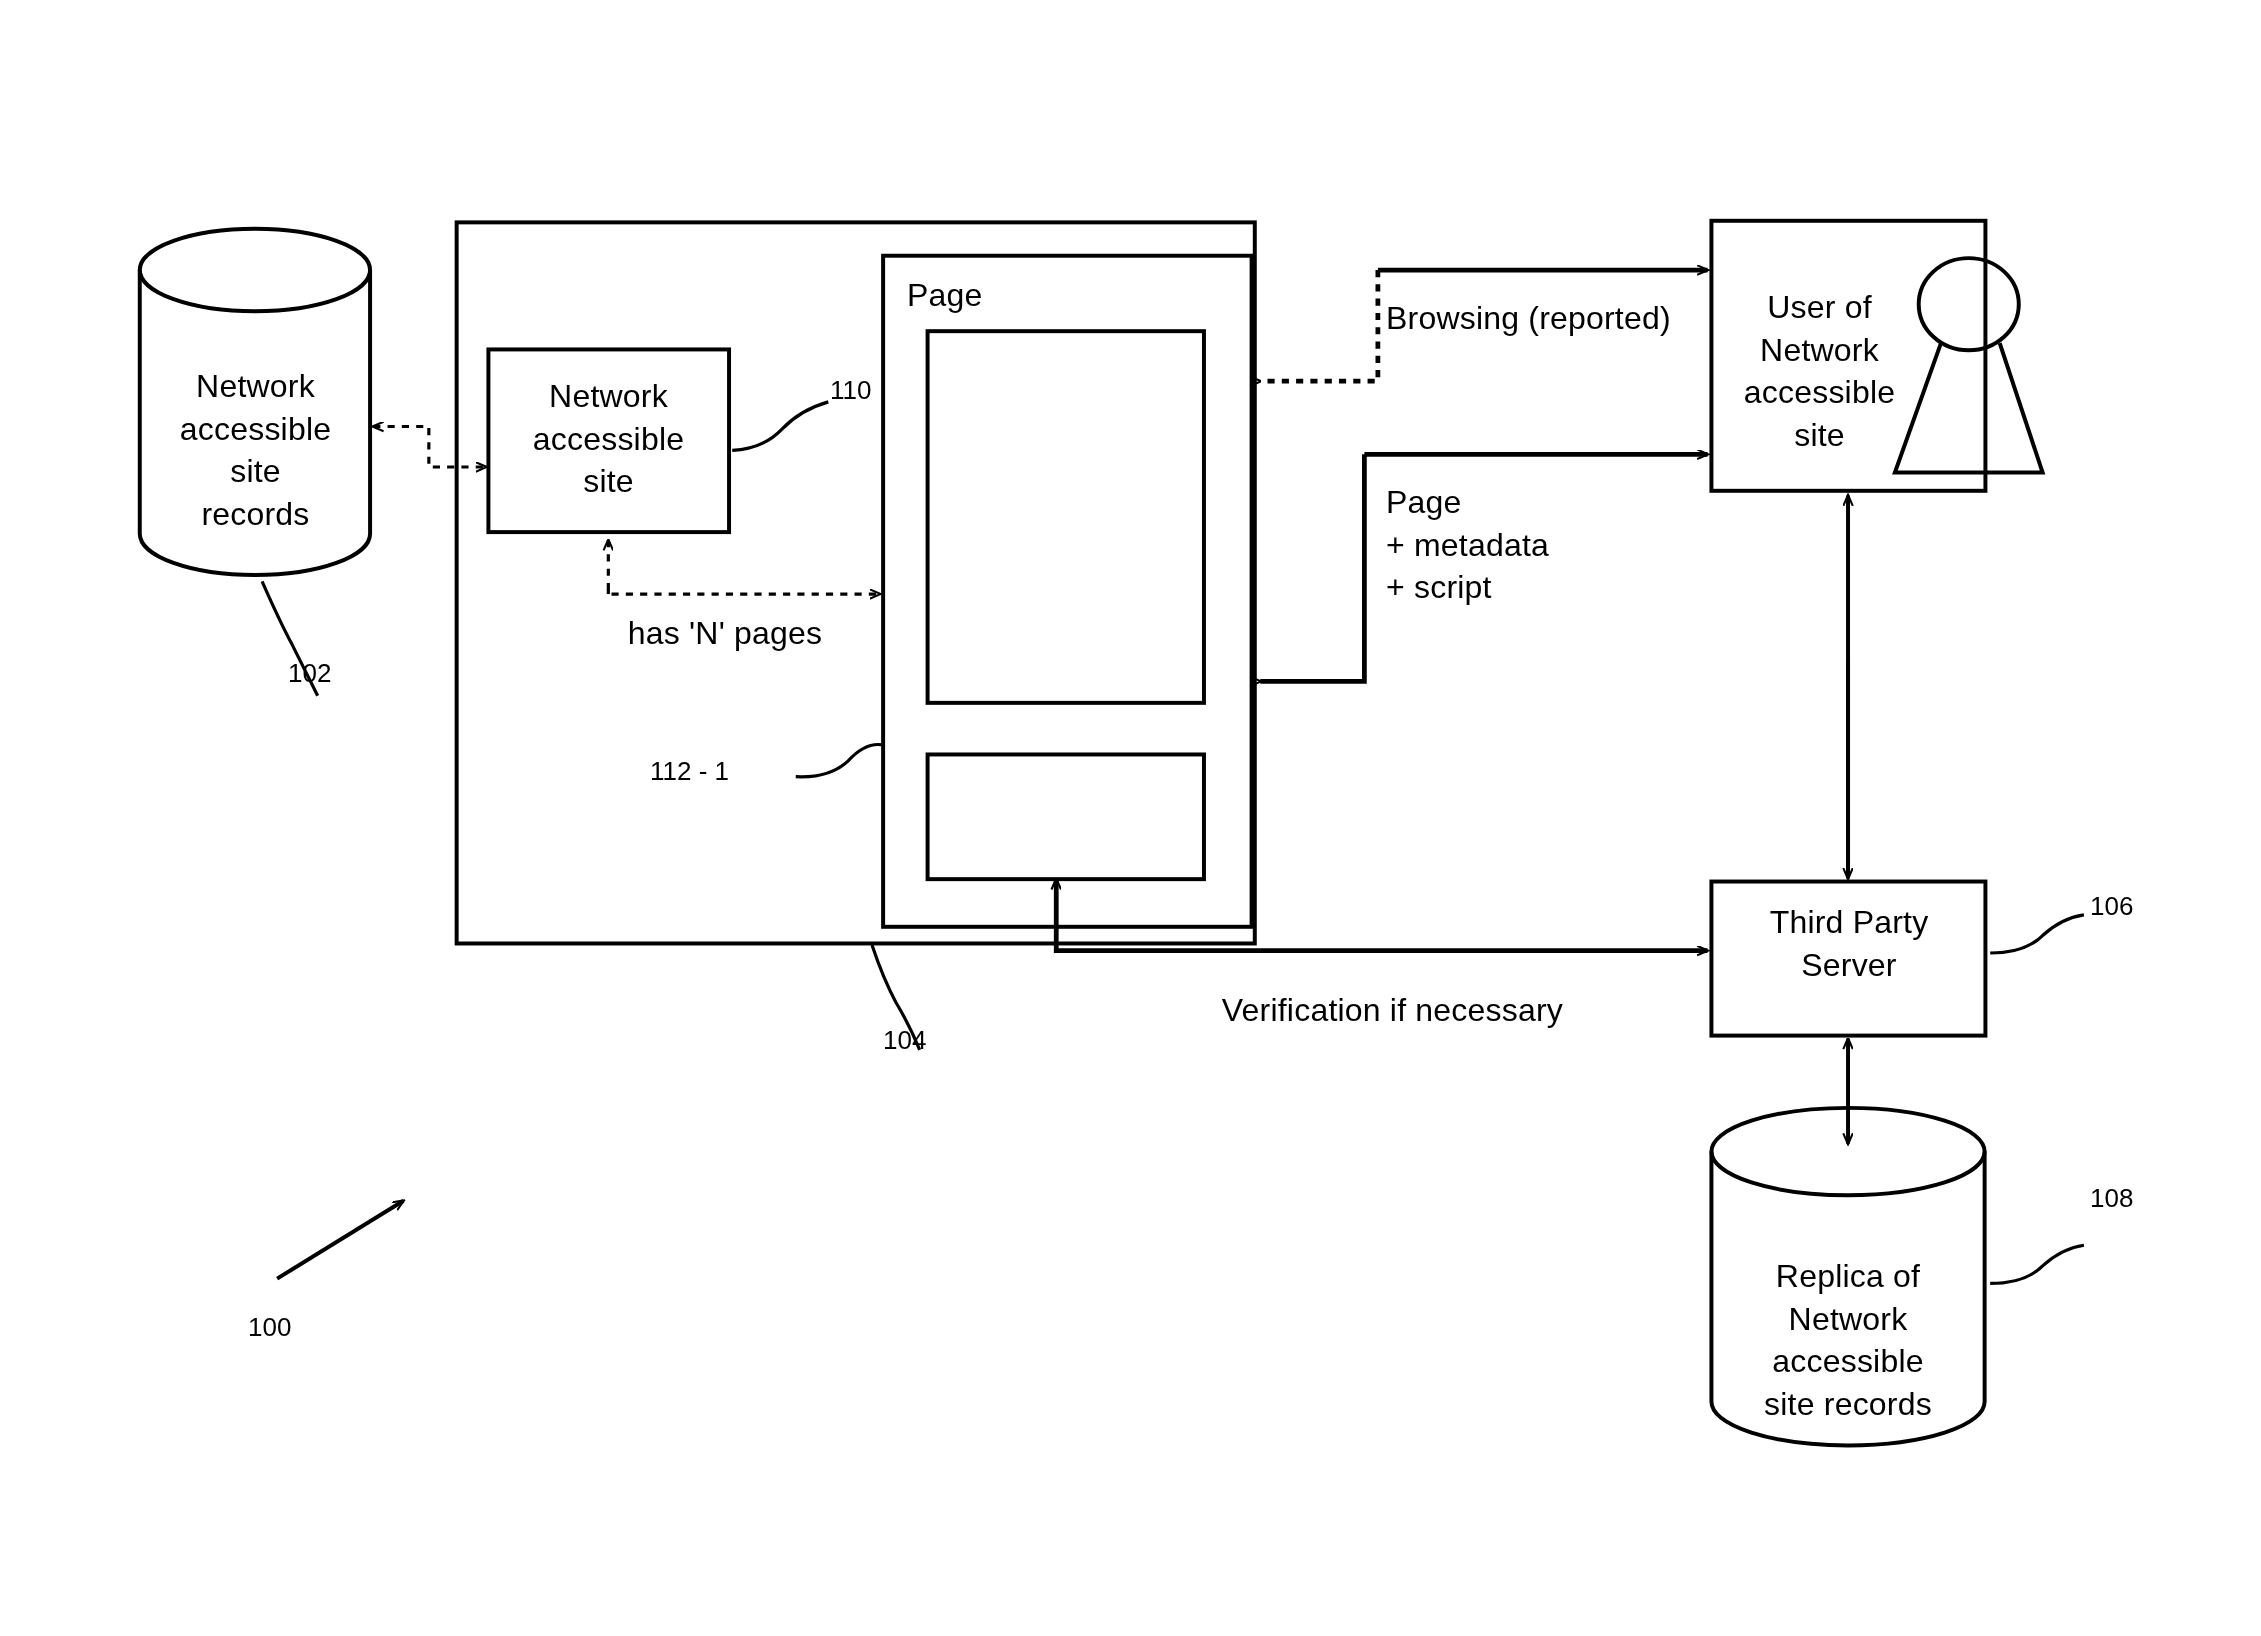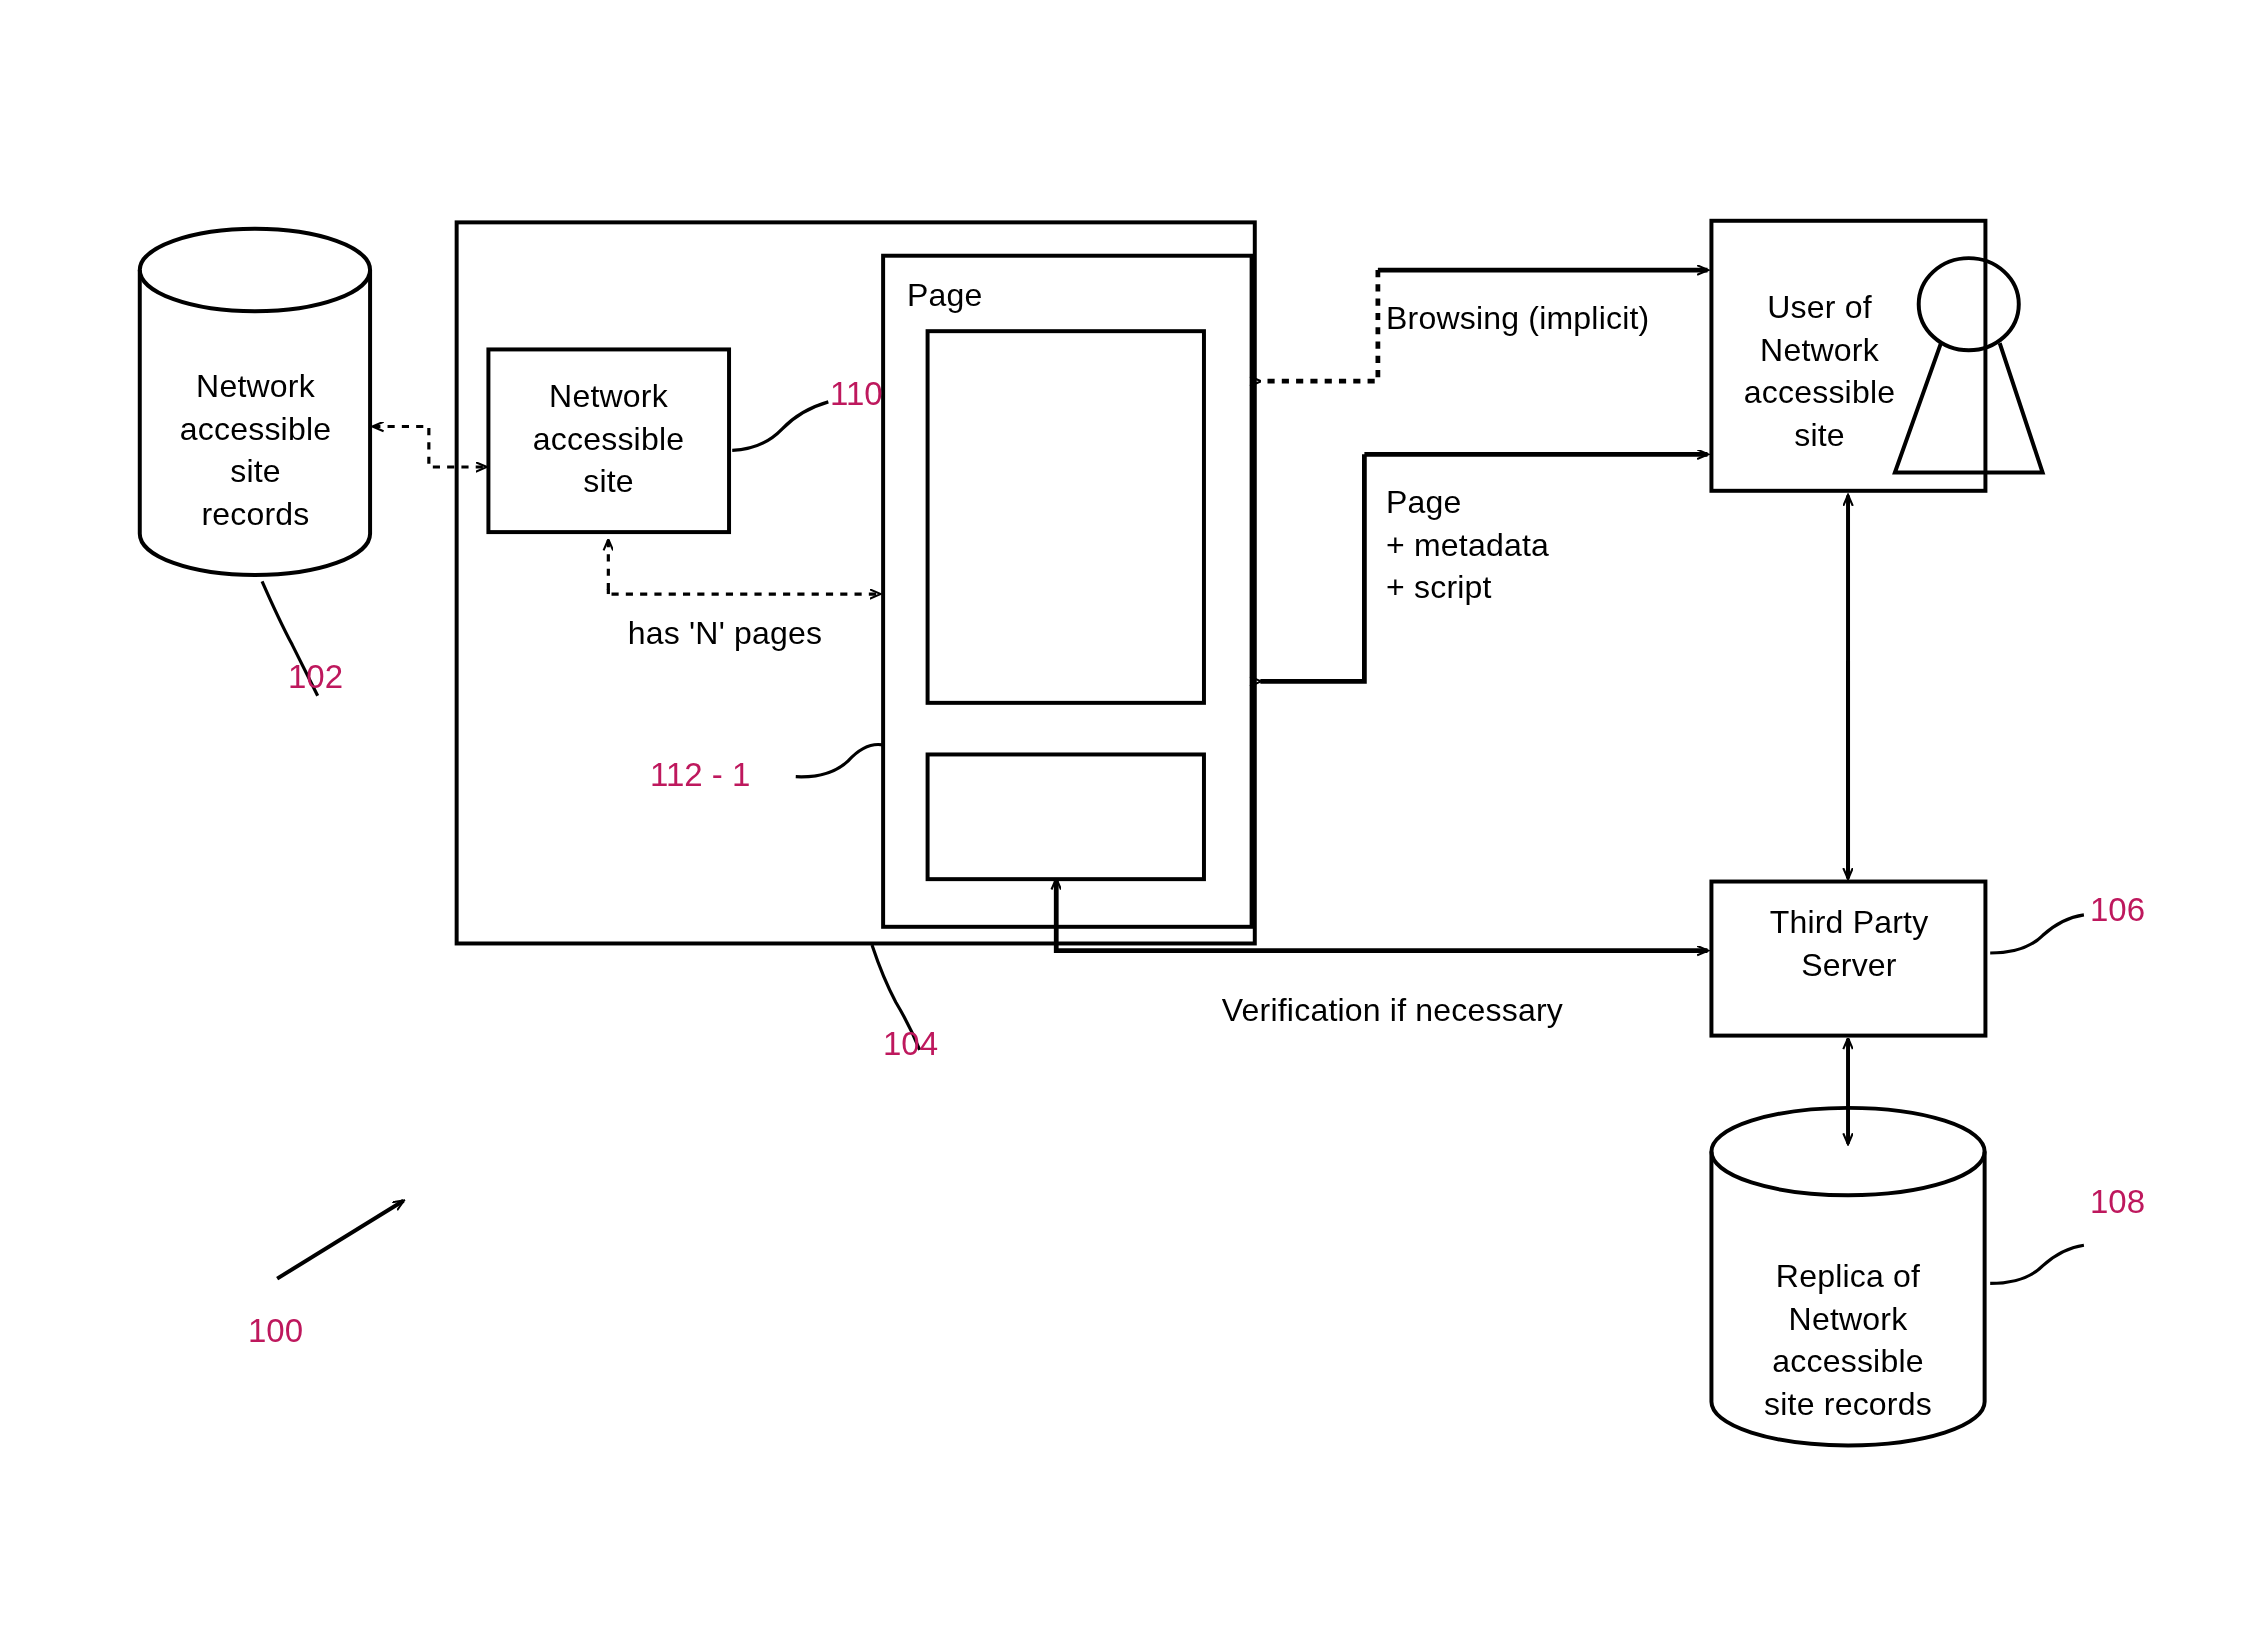--- a/index.html
+++ b/index.html
@@ -32,23 +32,23 @@
     line-height: 1.33;
     font-size: 32px;
     letter-spacing: 0.2px;
     white-space: pre-line;
     color: #000;
     pointer-events: none;
   }
   .lbl.left { text-align: left; }
   .ref {
     position: absolute;
-    font-size: 33px;
+    font-size: 26px;
     text-align: left;
-    color: #be185d;
+    color: #000000;
   }
 </style>
 </head>
 <body>
 
 <div id="figure-root">
 
   <svg id="figure-svg" viewBox="0 0 2847 2060">
     <defs>
       <marker id="ah" markerWidth="16" markerHeight="16" refX="13" refY="6" orient="auto" markerUnits="userSpaceOnUse">
@@ -156,21 +156,21 @@
   <div class="ref" style="left:830px; top:375px;">110</div>
 
   <div class="lbl left" style="left:907px; top:274px; width:175px;">Page</div>
 
   <div class="ref" style="left:650px; top:756px;text-align:right;">112 - 1</div>
 
 
 
   <div class="lbl" style="left:610px; top:612px; width:230px;">has 'N' pages</div>
 
-  <div class="lbl left" style="left:1386px; top:297px; width:326px;">Browsing (implicit)</div>
+  <div class="lbl left" style="left:1386px; top:297px; width:326px;">Browsing (reported)</div>
 
   <div class="lbl left" style="left:1386px; top:481px; width:262px;">Page
 + metadata
 + script</div>
 
   <div class="lbl" style="left:1716px; top:286px; width:207px;">User of
 Network
 accessible
 site</div>
 

